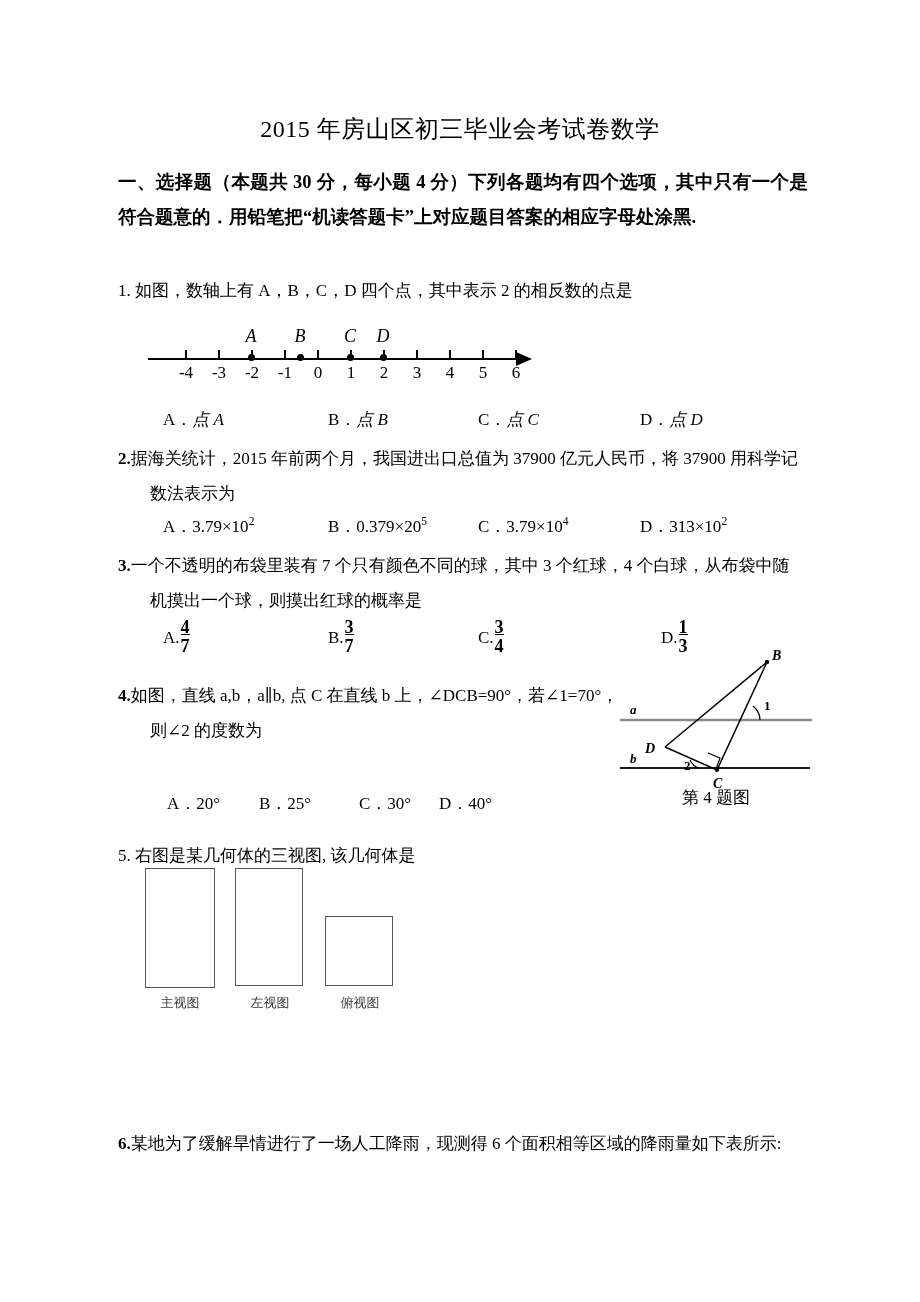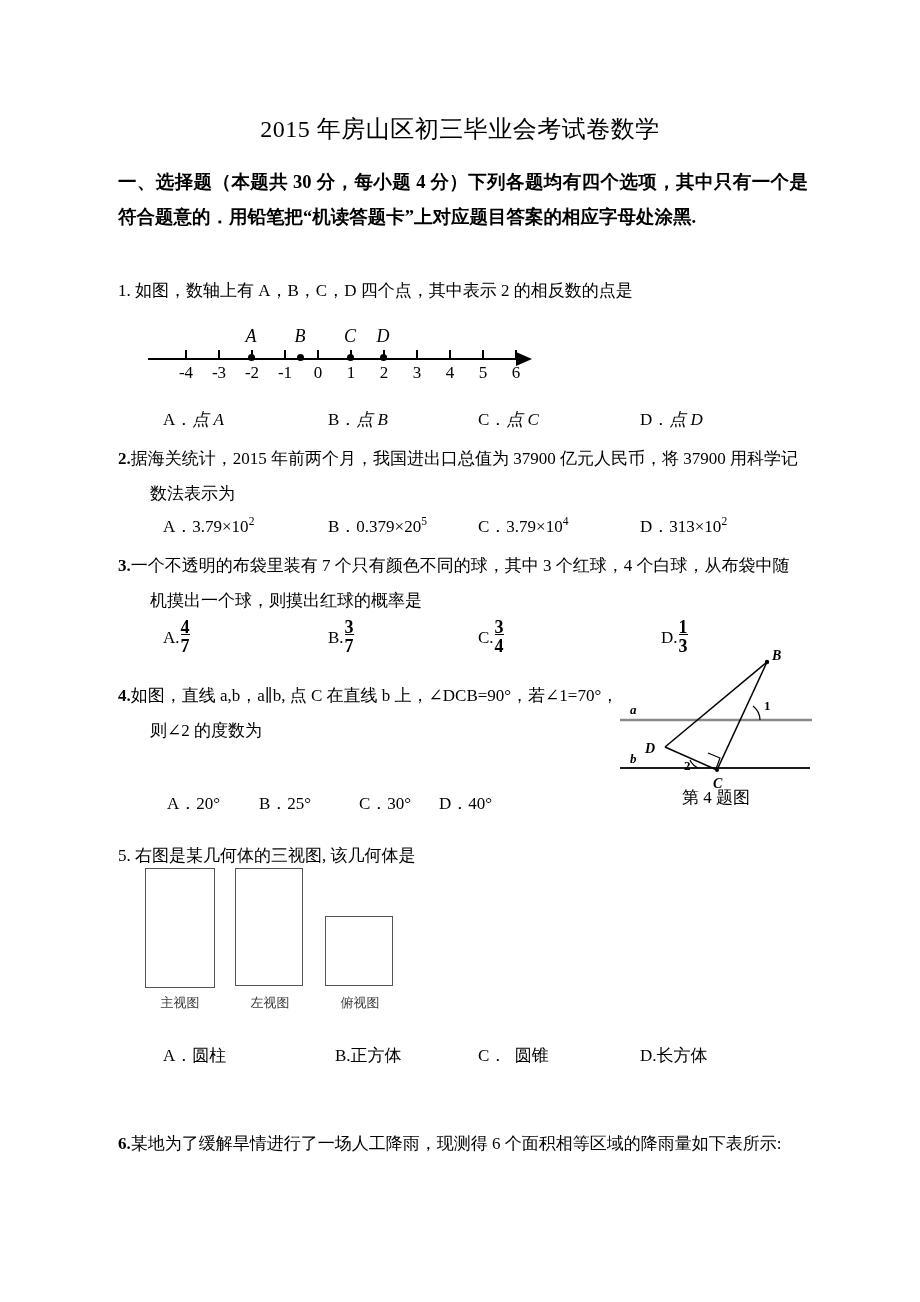--- a/index.html
+++ b/index.html
@@ -344,32 +344,18 @@
   <div class="views">
     <div class="view-box" style="left:5px; top:0px; width:70px; height:120px;"></div>
     <div class="view-box" style="left:95px; top:0px; width:68px; height:118px;"></div>
     <div class="view-box" style="left:185px; top:48px; width:68px; height:70px;"></div>
 
     <div class="view-cap" style="left:0px; top:126px; width:80px;">主视图</div>
     <div class="view-cap" style="left:90px; top:126px; width:80px;">左视图</div>
     <div class="view-cap" style="left:180px; top:126px; width:80px;">俯视图</div>
   </div>
 
-  <div class="opts" style="left:0; top:1044px; width:920px;">
-    <span class="opt" style="left:163px;">
-      <span>A．</span><span>圆柱</span>
-    </span>
-    <span class="opt" style="left:335px;">
-      <span>B.</span><span>正方体</span>
-    </span>
-    <span class="opt" style="left:478px;">
-      <span>C．</span>&nbsp;&nbsp;<span>圆锥</span>
-    </span>
-    <span class="opt" style="left:640px;">
-      <span>D.</span><span>长方体</span>
-    </span>
-  </div>
 
   <div class="q-stem" style="left:118px; top:1128px; width:720px; font-weight:bold;">
     <span>6.</span><span style="font-weight:normal;">某地为了缓解旱情进行了一场人工降雨，现测得 6 个面积相等区域的降雨量如下表所示:</span>
   </div>
 
 </div>
 
 </body></html>

